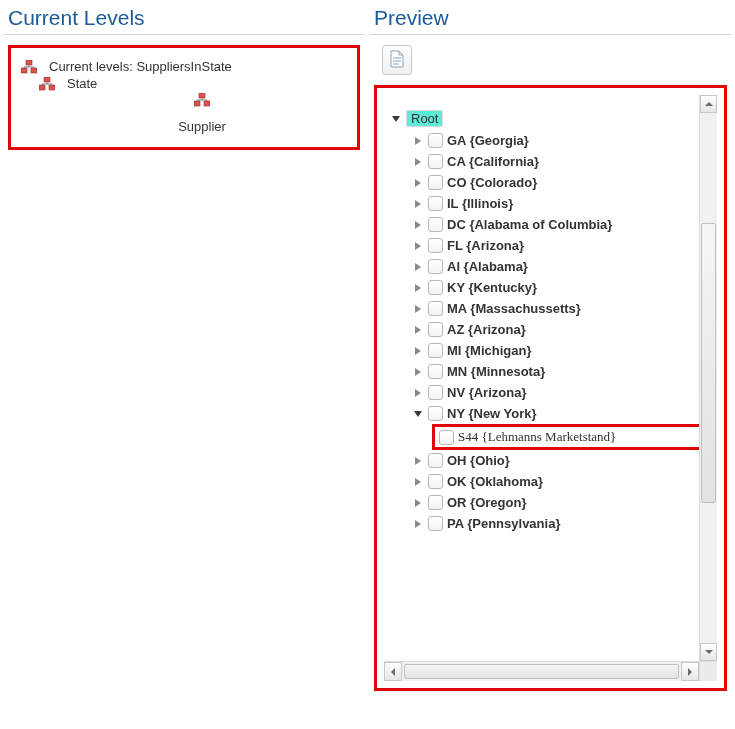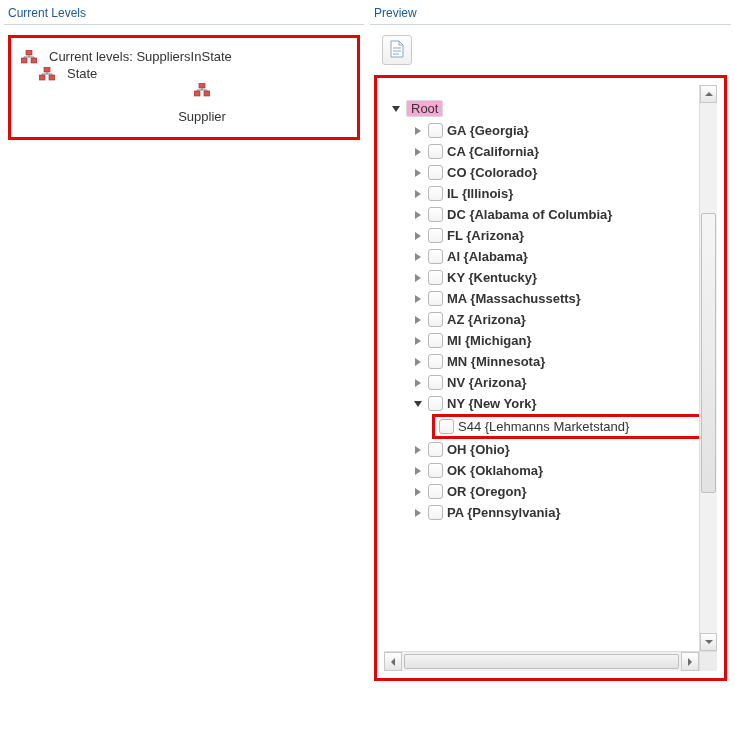--- a/index.html
+++ b/index.html
@@ -13,21 +13,21 @@
     width: 735px;
   }
   .columns {
     display: flex;
     gap: 6px;
   }
   .col-left { width: 360px; }
   .col-right { flex: 1; }
   .section-header {
     color: #1a5a99;
-    font-size: 12px;
+    font-size: 21px;
     font-weight: 400;
     padding: 2px 4px 4px 4px;
     border-bottom: 1px solid #cfd7dd;
     margin-bottom: 10px;
   }
   .levels-box {
     border: 3px solid #e20707;
     padding: 10px 10px 12px 10px;
     margin: 0 4px;
   }
@@ -89,31 +89,32 @@
   .chk {
     width: 15px; height: 15px;
     border: 1px solid #b8b8b8;
     border-radius: 3px;
     background: linear-gradient(#fff,#f3f3f3);
     flex-shrink: 0;
     cursor: pointer;
   }
   .bold { font-weight: bold; }
   .root-label {
-    background: #f9a8d4;
+    background: #5eead4;
     border: 1px solid #d9d9d9;
     padding: 0 4px;
     border-radius: 2px;
   }
   .depth0 { margin-left: 0; }
   .depth1 { margin-left: 22px; }
   .highlight-node {
     border: 3px solid #e20707;
     padding: 2px 4px !important;
     margin-left: 42px;
+    font-family: Liberation Serif, serif;
   }
   
   .vscroll {
     position: absolute;
     top: 0; right: 0; bottom: 20px;
     width: 18px;
     background: #f1f1f1;
     border-left: 1px solid #dcdcdc;
   }
   .vscroll .btn {

